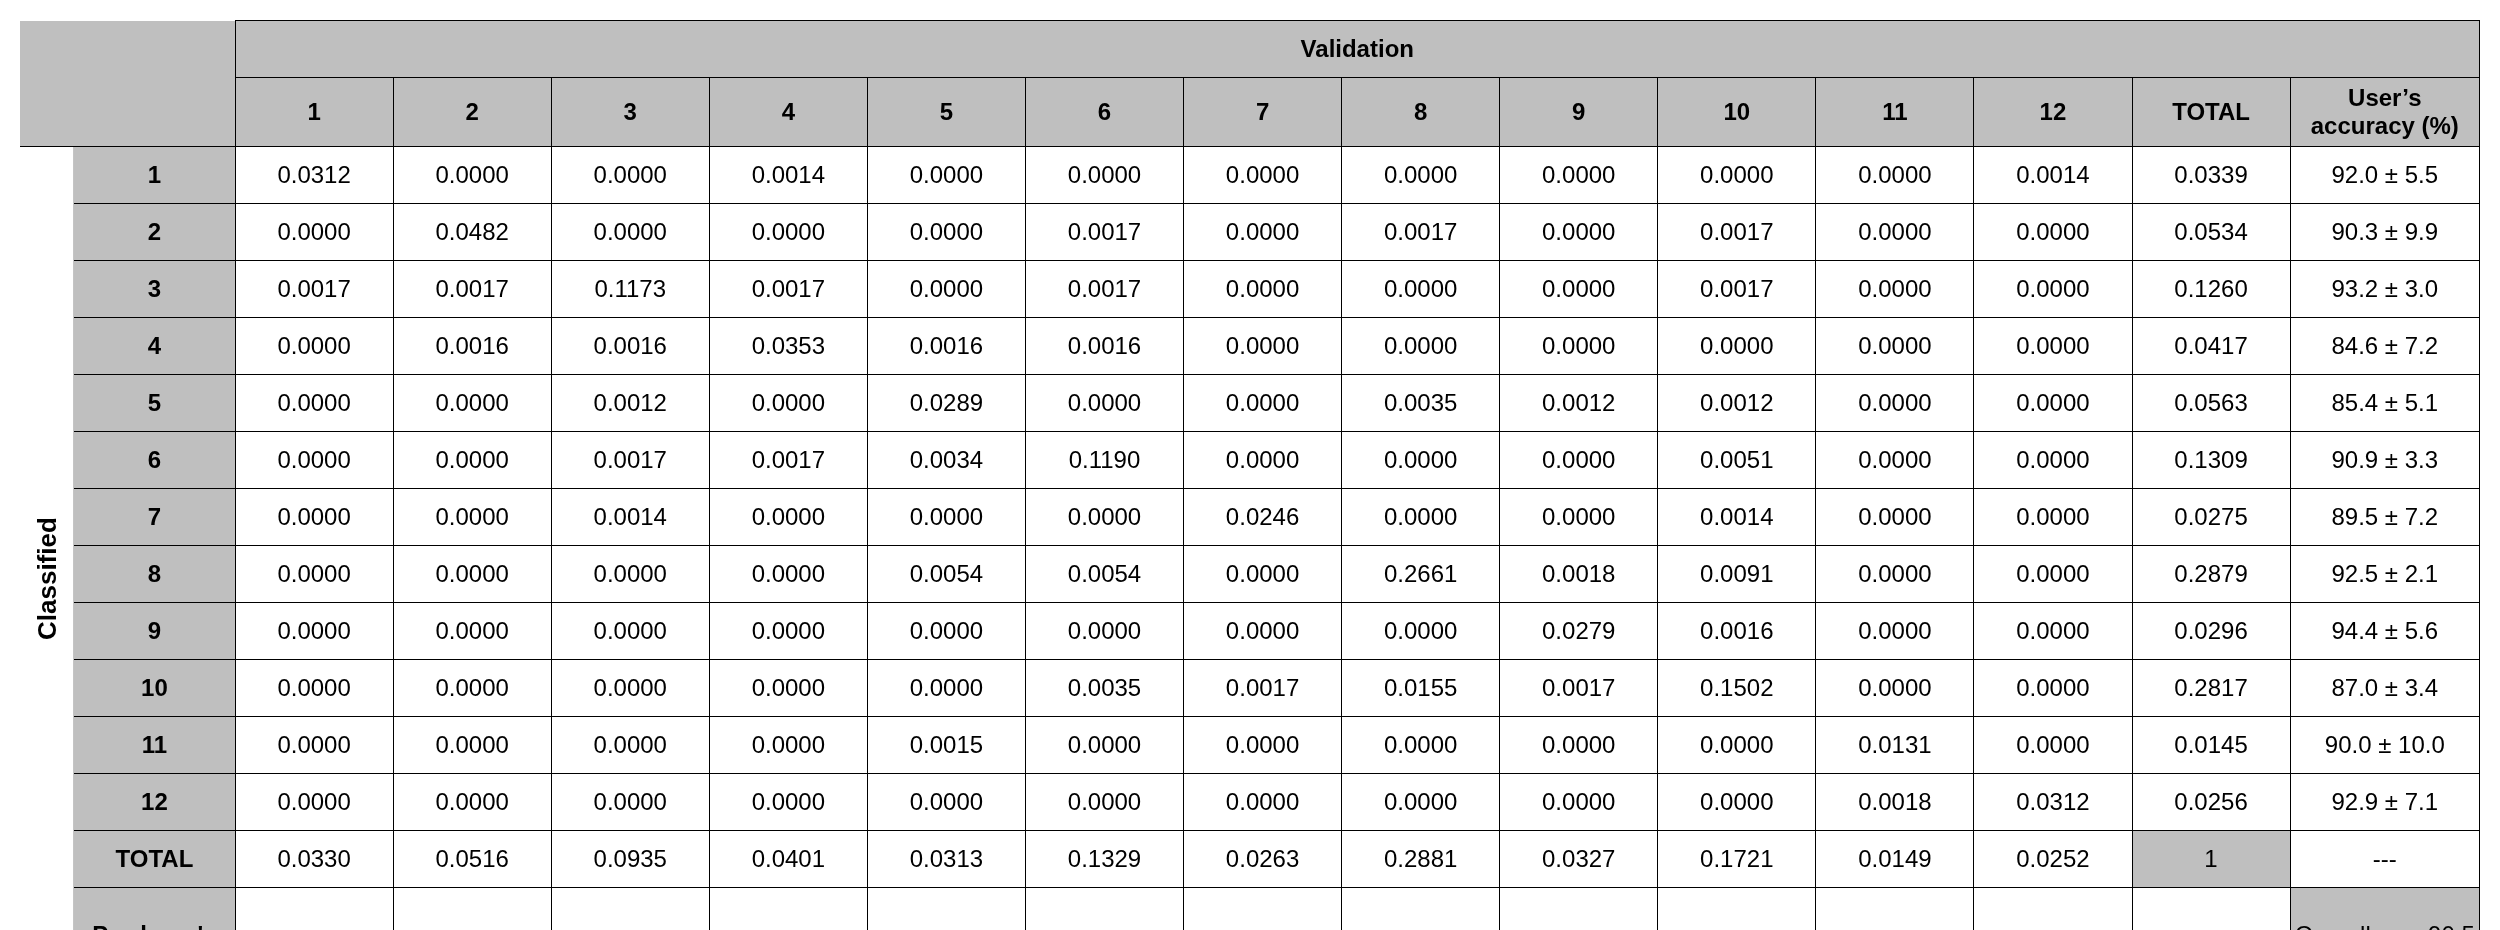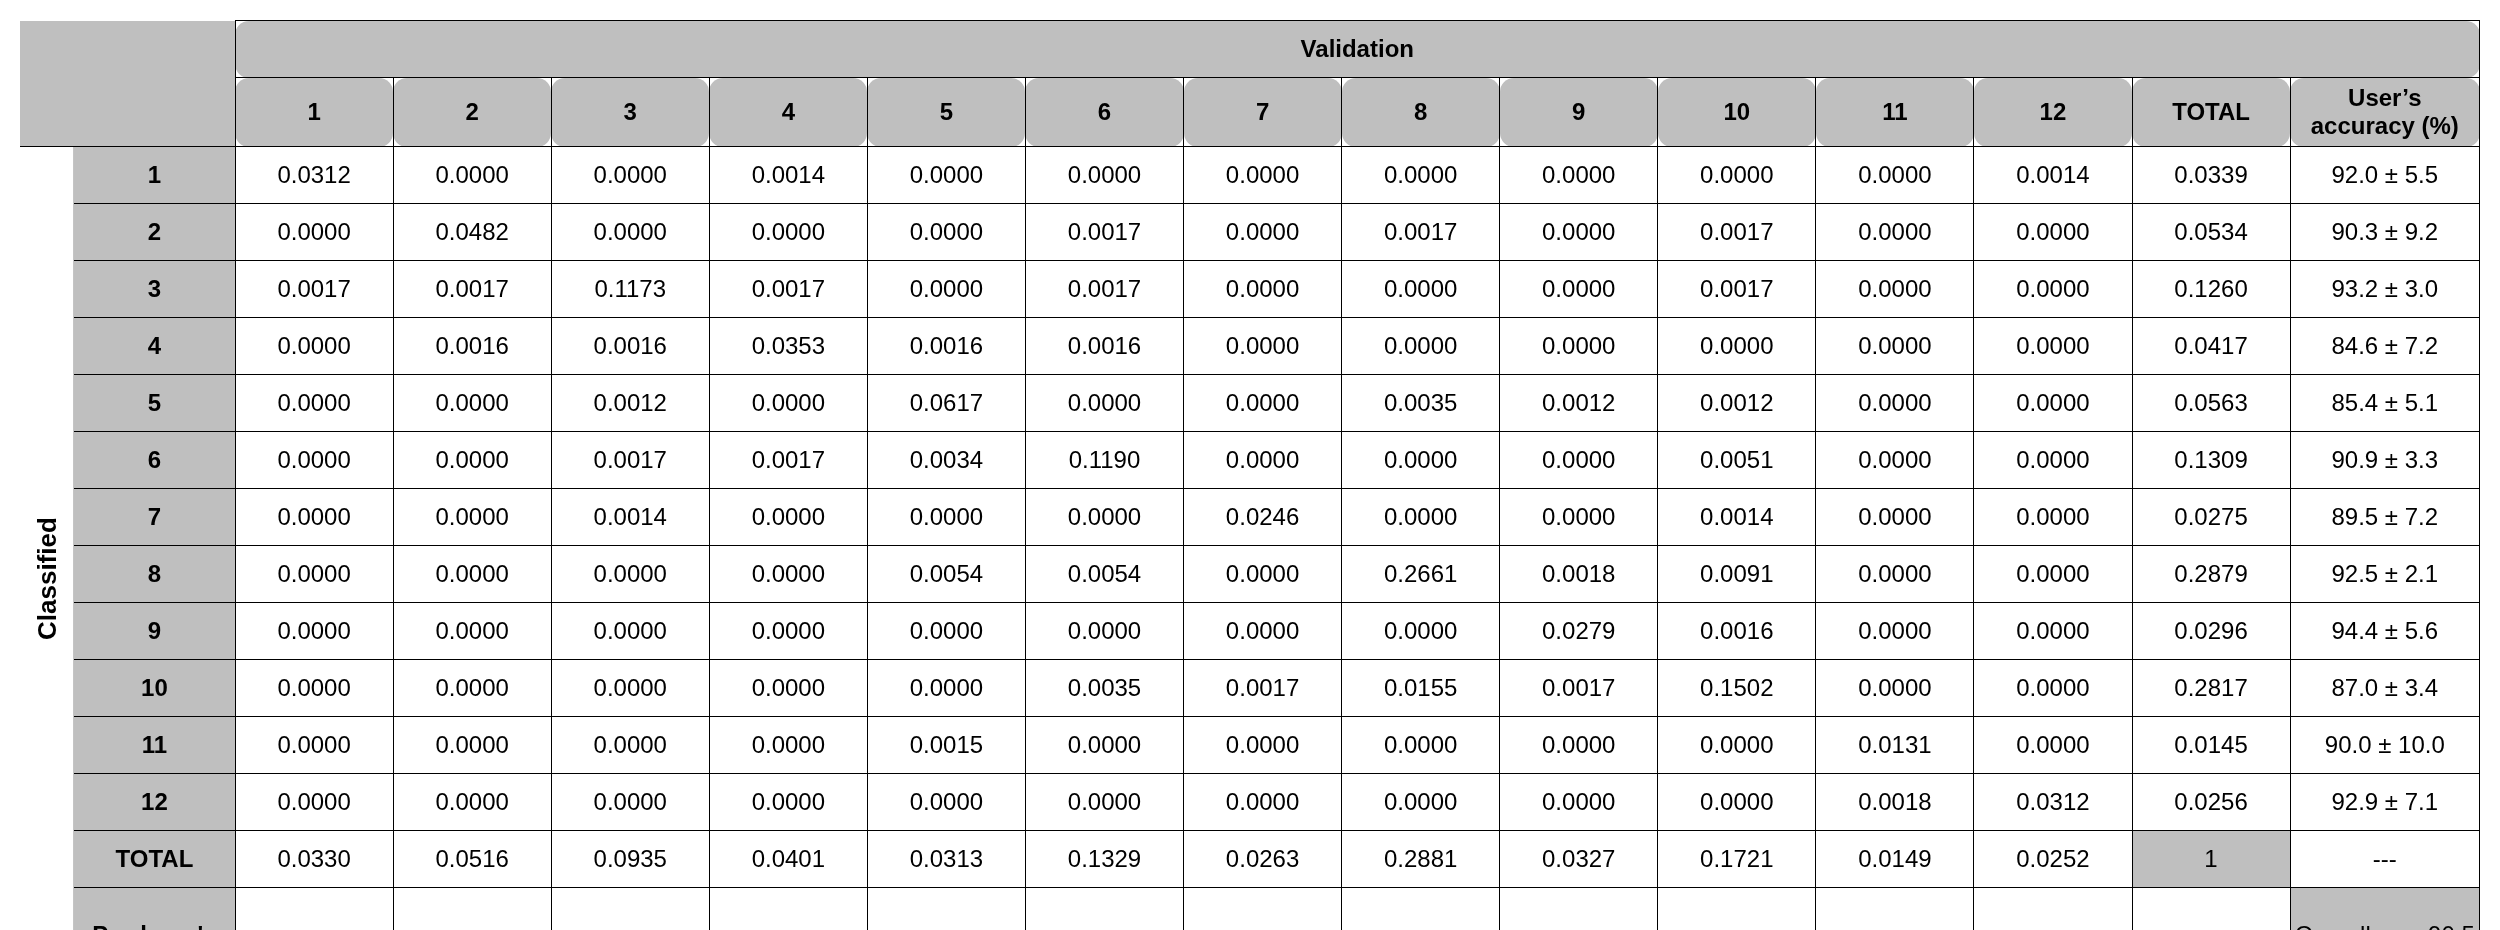--- a/index.html
+++ b/index.html
@@ -17,21 +17,20 @@
       border: 1px solid #000;
       text-align: center;
       vertical-align: middle;
       padding: 6px 4px;
       font-size: 24px;
       height: 44px;
     }
     .hdr {
       background: #bfbfbf;
       font-weight: bold;
-      border-radius: 14px;
     }
     .rowlbl {
       background: #bfbfbf;
       font-weight: bold;
     }
     .noborder-top {
       border-top: none;
     }
     .noborder-left {
       border-left: none;
@@ -139,21 +138,21 @@
     <td>0.0000</td>
     <td>0.0000</td>
     <td>0.0017</td>
     <td>0.0000</td>
     <td>0.0017</td>
     <td>0.0000</td>
     <td>0.0017</td>
     <td>0.0000</td>
     <td>0.0000</td>
     <td>0.0534</td>
-    <td>90.3 ± 9.2</td>
+    <td>90.3 ± 9.9</td>
   </tr>
 
   <tr>
     <td class="rowlbl">3</td>
     <td>0.0017</td>
     <td>0.0017</td>
     <td>0.1173</td>
     <td>0.0017</td>
     <td>0.0000</td>
     <td>0.0017</td>
@@ -184,21 +183,21 @@
     <td>0.0417</td>
     <td>84.6 ± 7.2</td>
   </tr>
 
   <tr>
     <td class="rowlbl">5</td>
     <td>0.0000</td>
     <td>0.0000</td>
     <td>0.0012</td>
     <td>0.0000</td>
-    <td>0.0617</td>
+    <td>0.0289</td>
     <td>0.0000</td>
     <td>0.0000</td>
     <td>0.0035</td>
     <td>0.0012</td>
     <td>0.0012</td>
     <td>0.0000</td>
     <td>0.0000</td>
     <td>0.0563</td>
     <td>85.4 ± 5.1</td>
   </tr>

